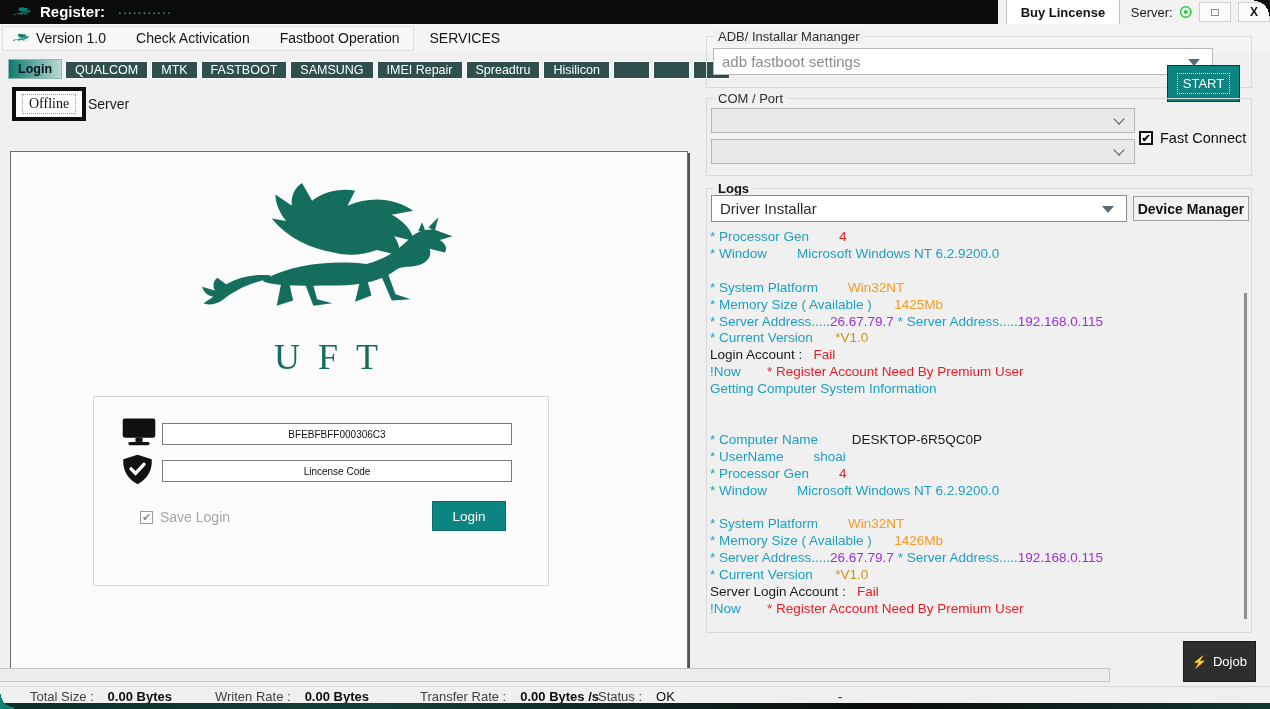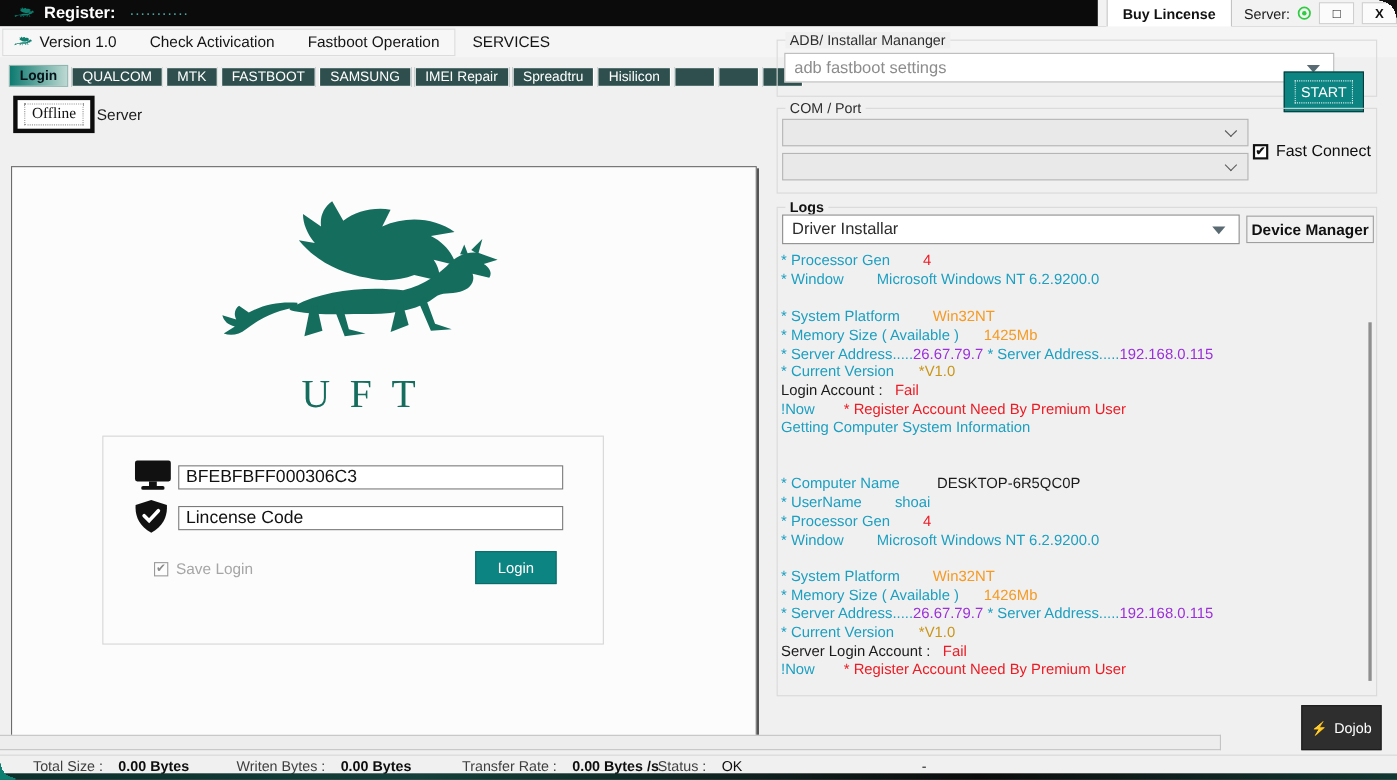--- a/index.html
+++ b/index.html
@@ -46,21 +46,21 @@
   #left-panel { position:absolute; left:10px; top:112px; width:678px; height:520px; background:#fcfcfc;
     border:1px solid #6b6b6b; box-shadow:2px 2px 0 #555;margin-top:39px; }
   .logo { position:absolute; left:145px; top:26px; width:340px; text-align:center; color:#156d5d; }
   .logo svg { width:320px; height:158px; }
   .logo-text { font-family:"Liberation Serif", serif; font-size:36px; letter-spacing:18px;
     padding-left:18px; color:#156d5d; margin-top:-4px; }
   .login-box { position:absolute; left:82px; top:244px; width:456px; height:190px; border:1px solid #d6d6d6; }
   .pc-icon { position:absolute; left:28px; top:20px; width:34px; height:30px; }
   .shield-icon { position:absolute; left:28px; top:57px; width:31px; height:31px; }
   .fld { position:absolute; left:68px; width:350px; height:22px; border:1px solid #7a7a7a;
-    font-family:"Liberation Sans", sans-serif; font-size:16px; padding:0 6px; color:#111; background:#fff; }
+    font-family:"Liberation Sans", sans-serif; font-size:10px; padding:0 6px; color:#111; background:#fff;text-align:center; }
   .fld.hwid { top:26px; }
   .fld.lic { top:63px; }
   .save-login { position:absolute; left:46px; top:112px; display:flex; align-items:center; gap:7px;
     color:#a6a6a6; font-size:14px; }
   .cb-gray { width:13px; height:13px; border:1px solid #9a9a9a; background:#fdfdfd; color:#8a8a8a;
     font-size:11px; line-height:11px; text-align:center; }
   .login-btn { position:absolute; left:338px; top:104px; width:74px; height:30px; background:#0c8482;
     border:1px solid #0a6c6a; color:#fff; font-size:13.5px; display:flex; align-items:center; justify-content:center; }
   
   .group { position:absolute; border:1px solid #d9d9d9; }
@@ -250,20 +250,20 @@
 
   <div id="progressbar"></div>
   <div id="dojob">
     <span class="bolt">⚡</span>
     <span>Dojob</span>
   </div>
 
   <div id="statusbar">
     <span class="sb-dash">-</span>
   <div class="sb-item" style="left: 30px;"><span class="sb-label">Total Size :</span><span class="sb-value bold">0.00 Bytes</span></div>
-      <div class="sb-item" style="left: 215px;"><span class="sb-label">Writen Bytes :</span><span class="sb-value bold">0.00 Bytes</span></div>
+      <div class="sb-item" style="left: 215px;"><span class="sb-label">Writen Rate :</span><span class="sb-value bold">0.00 Bytes</span></div>
       <div class="sb-item" style="left: 420px;"><span class="sb-label">Transfer Rate :</span><span class="sb-value bold">0.00 Bytes /s</span></div>
       <div class="sb-item" style="left: 598px;"><span class="sb-label">Status :</span><span class="sb-value">OK</span></div>
     </div>
   <div id="bottomstrip"></div>
   <div class="corner-bl"></div>
 
 </div>
 
 </body></html>

